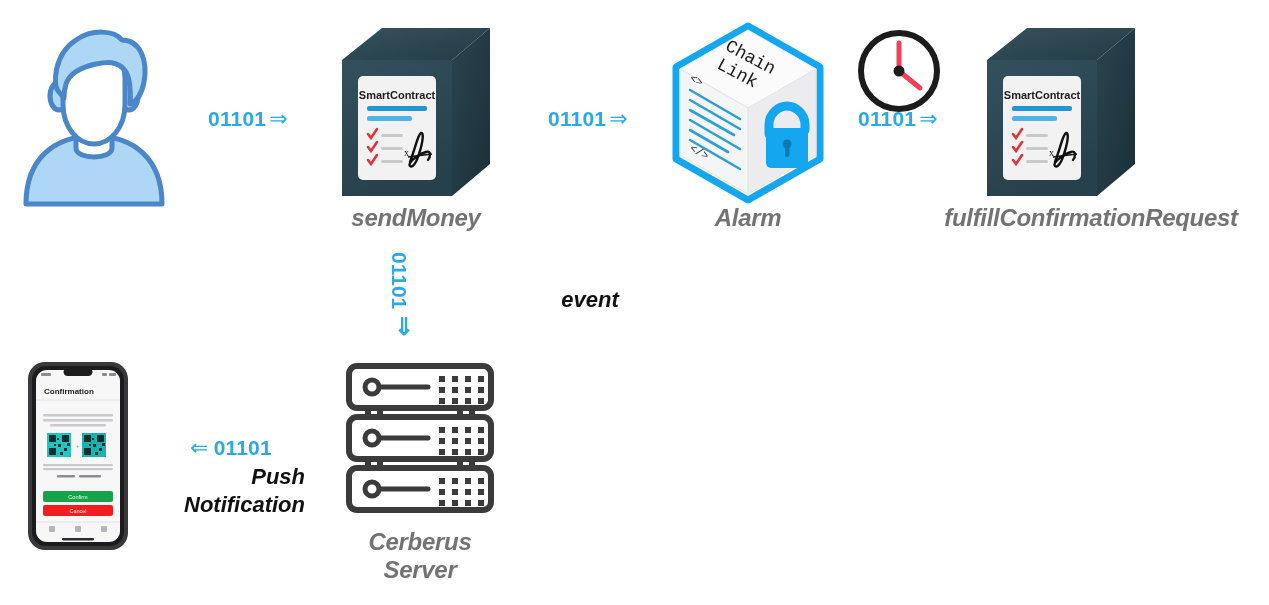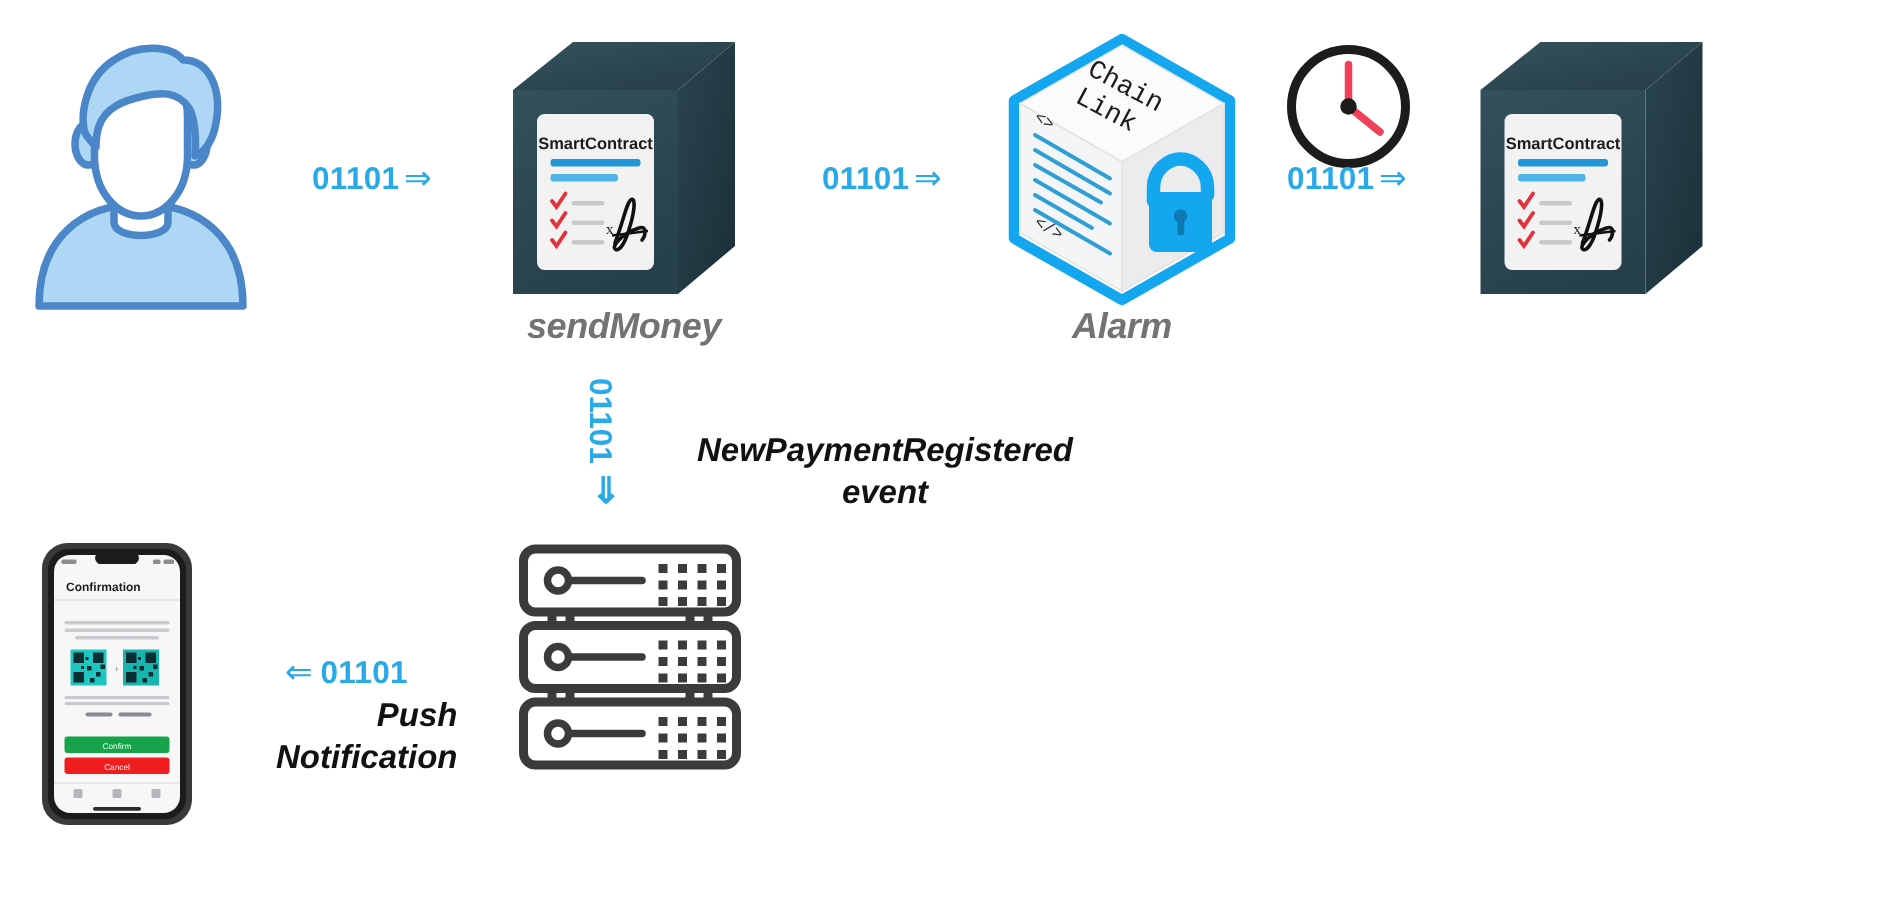--- a/index.html
+++ b/index.html
@@ -227,29 +227,29 @@
       </g>
       <rect x="41" y="108" width="22" height="3" rx="1.5" fill="#c9c9c9"></rect>
       <rect x="41" y="121" width="22" height="3" rx="1.5" fill="#c9c9c9"></rect>
       <rect x="41" y="134" width="22" height="3" rx="1.5" fill="#c9c9c9"></rect>
       <text x="64" y="130" font-family="'Liberation Serif',serif" font-size="10" fill="#111">x</text>
       <path d="M70 136 C76 120 78 108 81 107 C84 106 83 116 79 128 C76 138 72 142 70 140
                C68 138 74 130 86 126 C92 124 90 132 88 134" fill="none" stroke="#111" stroke-width="2.4" stroke-linecap="round"></path>
       <path d="M68 131 L92 128" stroke="#111" stroke-width="1.6"></path>
     </svg>
   </div>
+  <div class="caption" style="left:921px; top:204px; width:340px;">fulfillConfirmationRequest</div>
 
   <div class="flowlabel-vert" style="left:411px; top:252px;">
     <span>01101</span>
   </div>
   <div class="flowlabel" style="left:394px; top:313px; font-size:24px;">
     <span>⇓</span>
   </div>
   <div class="eventlabel" style="left:450px; top:286px; width:280px;">
-    <div>NewPaymentRegistered</div>
     <div>event</div>
   </div>
 
   <div class="node" style="left:344px; top:362px;">
     <svg width="152" height="152" viewBox="0 0 152 152">
       <g fill="none" stroke="#3b3b3b" stroke-width="6">
 
         <rect x="5" y="4" width="142" height="42" rx="8"></rect>
 
         <rect x="5" y="55" width="142" height="42" rx="8"></rect>
@@ -310,20 +310,24 @@
         <rect x="95" y="127" width="6" height="6"></rect>
           <rect x="108" y="127" width="6" height="6"></rect>
           <rect x="121" y="127" width="6" height="6"></rect>
           <rect x="134" y="127" width="6" height="6"></rect>
         <rect x="95" y="138" width="6" height="6"></rect>
           <rect x="108" y="138" width="6" height="6"></rect>
           <rect x="121" y="138" width="6" height="6"></rect>
           <rect x="134" y="138" width="6" height="6"></rect>
       </g>
     </svg>
+  </div>
+  <div class="caption wrap" style="left:340px; top:528px; width:160px;">
+    <div>Cerberus</div>
+    <div>Server</div>
   </div>
 
   <div class="flowlabel" style="left:190px; top:435px;">
     <span class="arrow" style="padding-left:0; padding-right:5px;">⇐</span><span>01101</span>
   </div>
   <div class="eventlabel" style="left:155px; top:463px; width:150px;text-align:right;">
     <div>Push</div>
     <div>Notification</div>
   </div>
 

